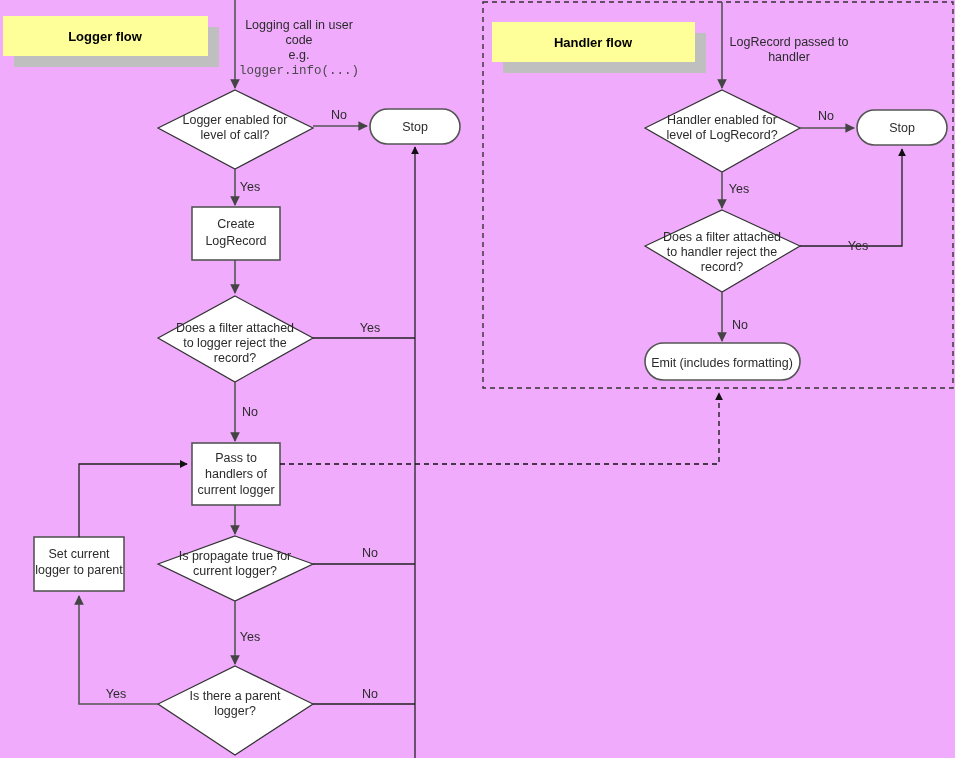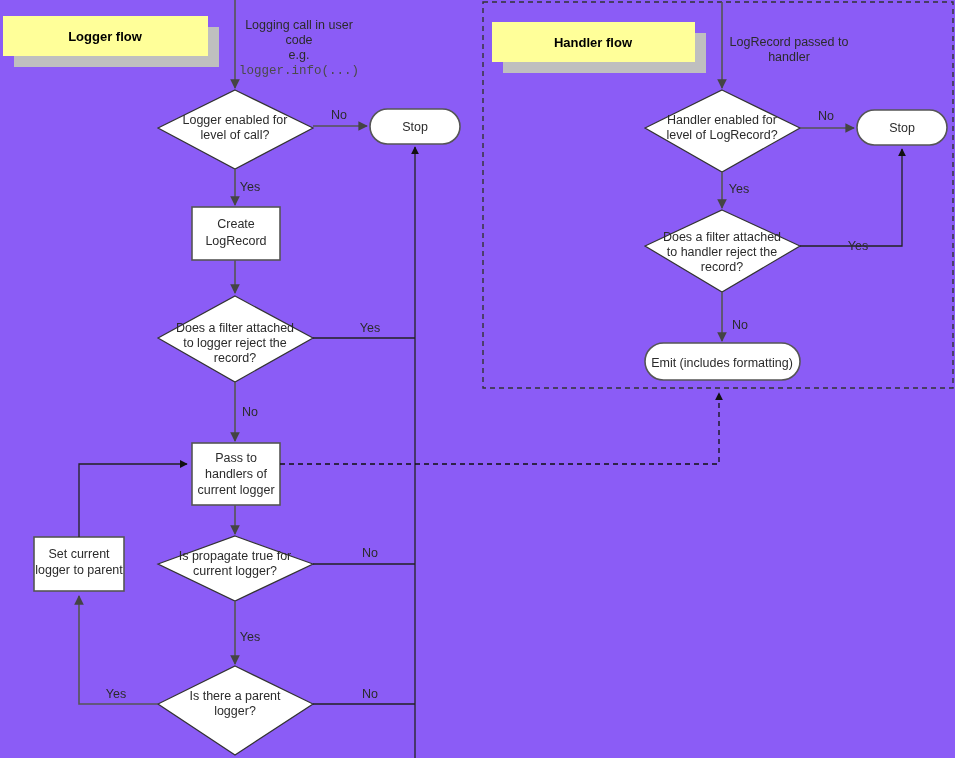--- a/index.html
+++ b/index.html
@@ -7,21 +7,21 @@
     padding: 0;
     background: #ffffff;
   }
   body {
     font-family: "Liberation Sans", sans-serif;
   }
   #canvas {
     position: relative;
     width: 955px;
     height: 758px;
-    background: #8b5cf6;
+    background: #f0abfc;
     overflow: hidden;
   }
   svg.flow {
     position: absolute;
     top: 0;
     left: 0;
     width: 955px;
     height: 758px;
   }
   .node-shape {

